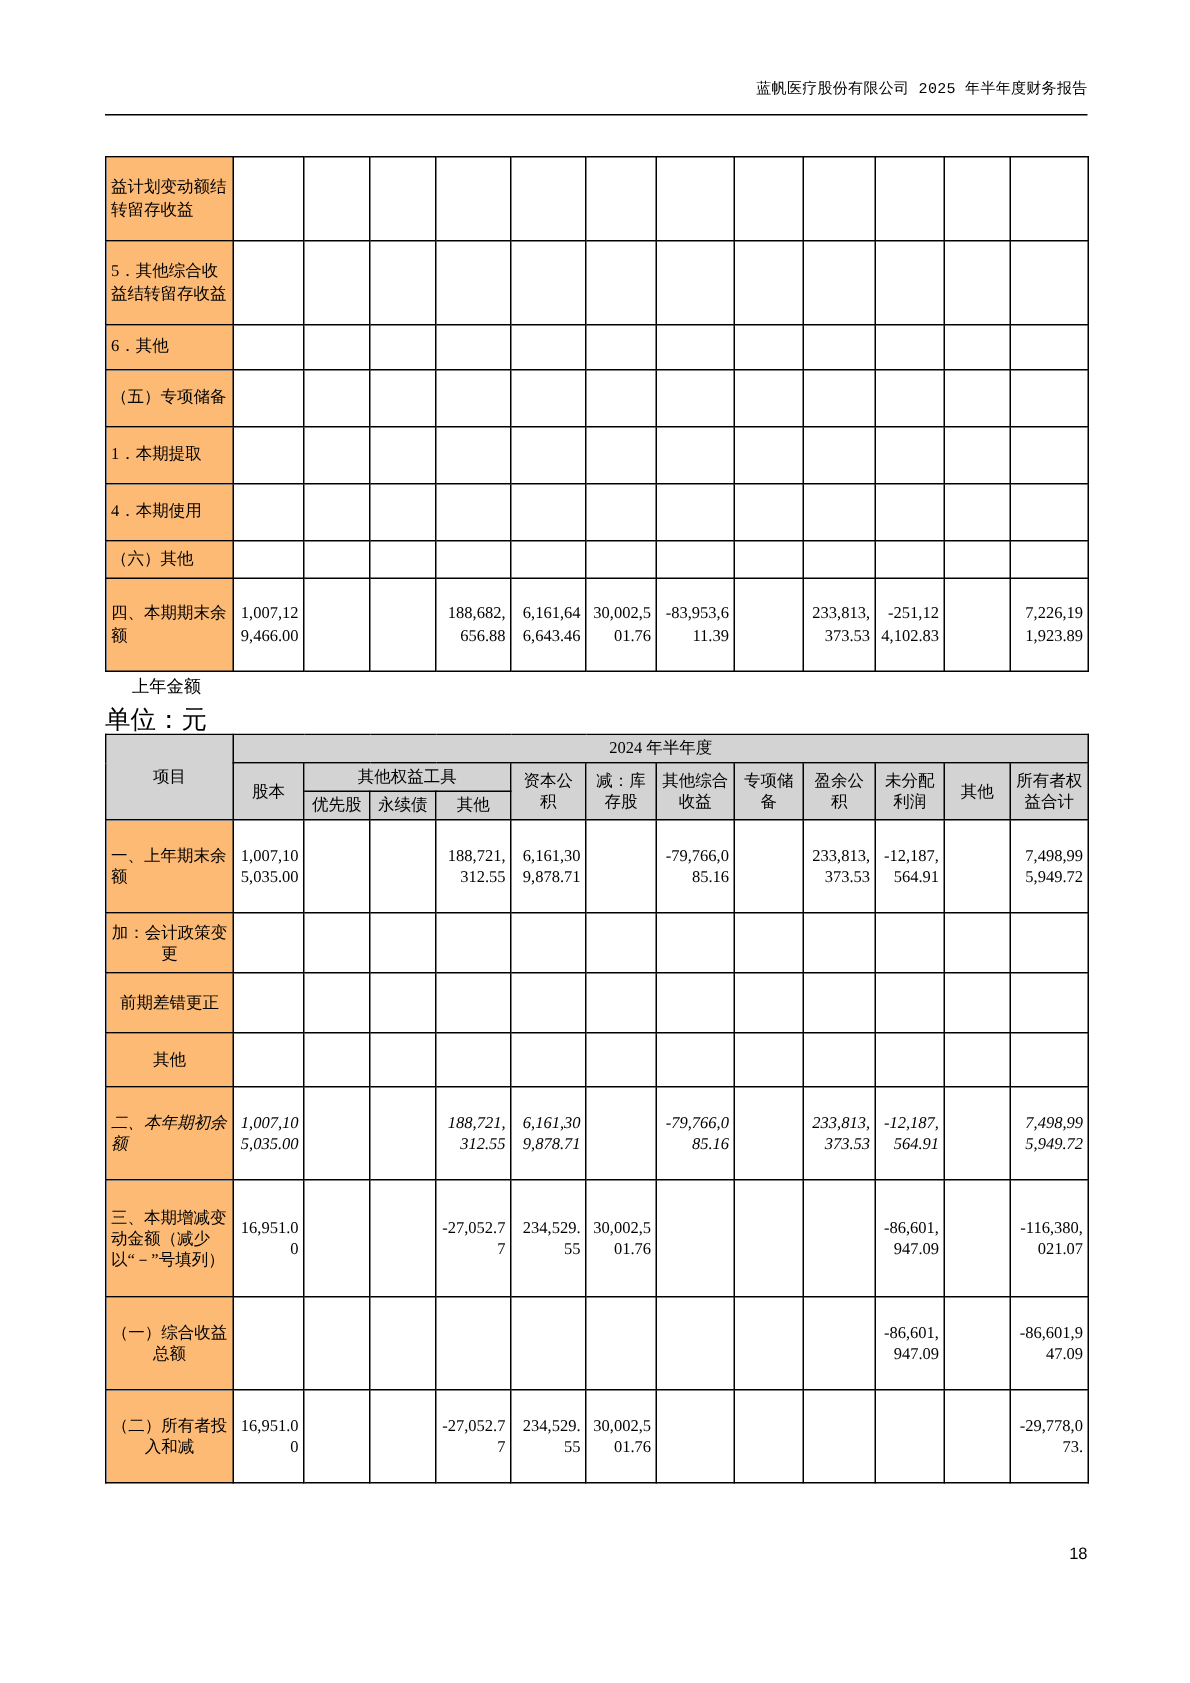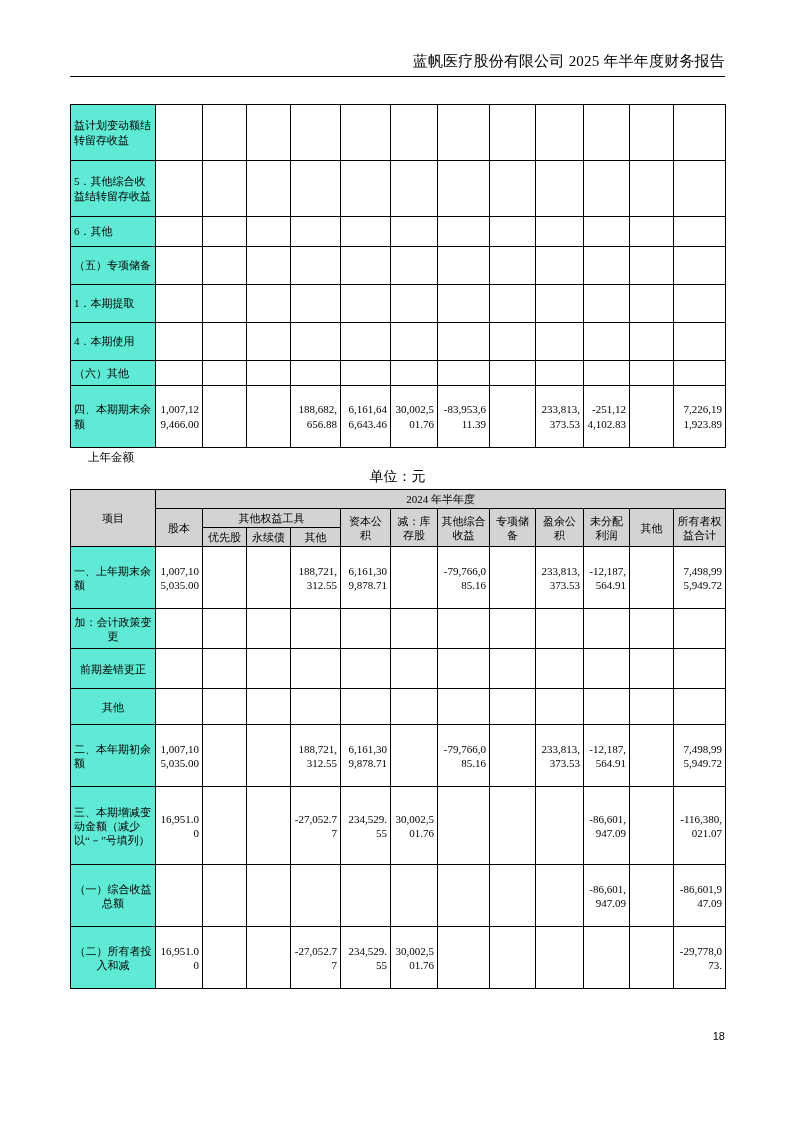--- a/index.html
+++ b/index.html
@@ -13,23 +13,24 @@
     font-family: "Liberation Serif", "DejaVu Serif", serif;
     color: #000000;
     overflow: hidden;
   }
 
   
   .page-header {
     position: absolute;
     top: 52px; left: 70px; right: 68px;
     text-align: right;
-    font-size: 15px;
+    font-size: 10px;
     letter-spacing: 0.2px;
     white-space: nowrap;
+    font-family: Liberation Mono, monospace;
   }
   .header-rule {
     position: absolute;
     top: 76px; left: 70px; right: 68px;
     border-bottom: 1.1px solid #000;
   }
 
   
   .page-number {
     position: absolute;
@@ -48,21 +49,21 @@
   }
   .fin-table td, .fin-table th {
     border: 1px solid #000;
     padding: 2px 3px;
     vertical-align: middle;
     font-weight: normal;
     word-break: break-all;
     overflow: hidden;
   }
   .lbl {
-    background: #5eead4;
+    background: #fdba74;
     text-align: left;
     padding-left: 5px;
     padding-right: 3px;
   }
   .lbl.ind  { text-align: center; }
   .num {
     text-align: right;
     padding-right: 4px;
     background: #ffffff;
   }
@@ -81,22 +82,22 @@
 
   
   .prev-year-label {
     position: absolute;
     top: 450px; left: 88px;
     font-size: 11.5px;
   }
   .unit-label {
     position: absolute;
     top: 468px; left: 70px; right: 68px;
-    text-align: center;
-    font-size: 14px;
+    text-align: left;
+    font-size: 17px;
   }
 
   
   .table2-wrap {
     position: absolute;
     top: 489px; left: 70px;
     height: 541px;
     overflow: hidden;
   }
 </style>
@@ -345,21 +346,21 @@
           <td class="num"></td>
           <td class="num"></td>
           <td class="num"></td>
           <td class="num"></td>
           <td class="num"></td>
           <td class="num"></td>
           <td class="num"></td>
           <td class="num"></td>
           <td class="num"></td>
         </tr>
-        <tr style="height: 62px;">
+        <tr style="height: 62px; font-style: italic;">
           <td class="lbl">二、本年期初余额</td>
           <td class="num">1,007,105,035.00</td>
           <td class="num"></td>
           <td class="num"></td>
           <td class="num">188,721,312.55</td>
           <td class="num">6,161,309,878.71</td>
           <td class="num"></td>
           <td class="num">-79,766,085.16</td>
           <td class="num"></td>
           <td class="num">233,813,373.53</td>

